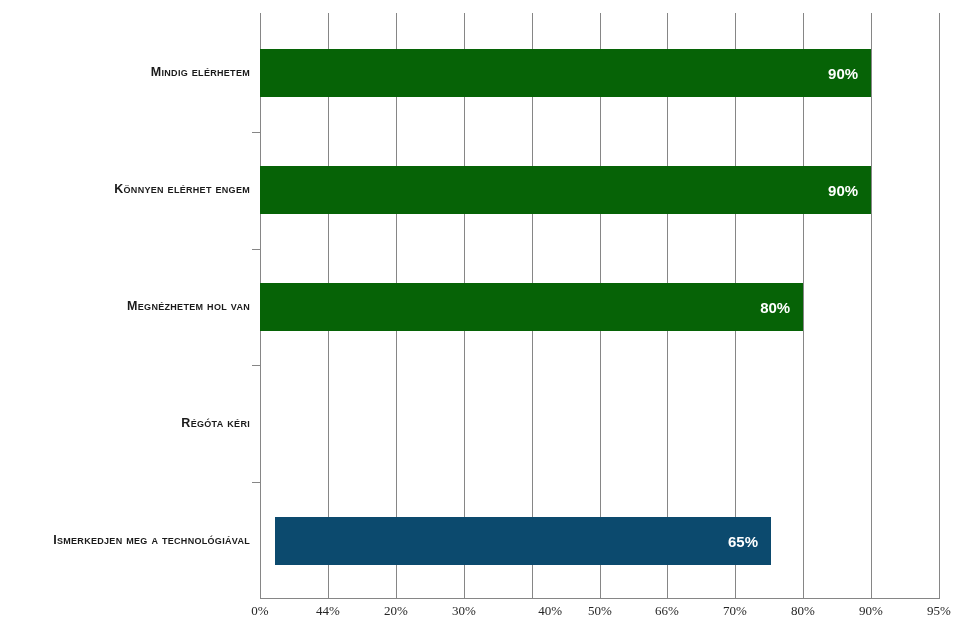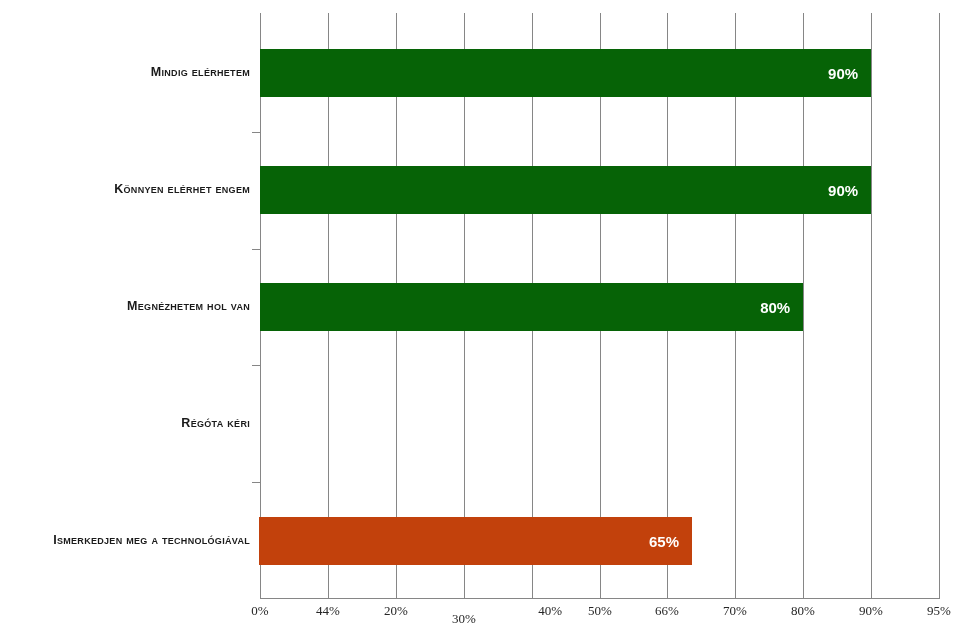--- a/index.html
+++ b/index.html
@@ -144,34 +144,34 @@
 
   <div class="bar" style="left: 260px; top: 49px; width: 611.1px; background: rgb(6, 99, 6);">
     <span class="bar-value" style="color: rgb(255, 255, 255);">90%</span>
   </div>
   <div class="bar" style="left: 260px; top: 166px; width: 611.1px; background: rgb(6, 99, 6);">
     <span class="bar-value" style="color: rgb(255, 255, 255);">90%</span>
   </div>
   <div class="bar" style="left: 260px; top: 283px; width: 543.2px; background: rgb(6, 99, 6);">
     <span class="bar-value" style="color: rgb(255, 255, 255);">80%</span>
   </div>
-  <div class="bar" style="left: 259px; top: 517px; width: 433px; background: #c2410c;">
+  <div class="bar" style="left: 275px; top: 517px; width: 496px; background: #0c4a6e;">
     <span class="bar-value" style="color: rgb(255, 255, 255);">65%</span>
   </div>
 
   <div class="cat-label" style="top: 66px; color: rgb(26, 26, 26);">Mindig elérhetem</div>
   <div class="cat-label" style="top: 183px; color: rgb(26, 26, 26);">Könnyen elérhet engem</div>
   <div class="cat-label" style="top: 300px; color: rgb(26, 26, 26);">Megnézhetem hol van</div>
   <div class="cat-label" style="top: 417px; color: rgb(26, 26, 26);">Régóta kéri</div>
   <div class="cat-label" style="top: 534px; color: rgb(26, 26, 26);">Ismerkedjen meg a technológiával</div>
 
   <div class="tick-label" style="left:260px;">0%</div>
   <div class="tick-label" style="left:328px;">44%</div>
   <div class="tick-label" style="left:396px;">20%</div>
-  <div class="tick-label" style="left:464px;margin-top:8px;">30%</div>
+  <div class="tick-label" style="left:464px;">30%</div>
   <div class="tick-label" style="left:532px;text-align:right;">40%</div>
   <div class="tick-label" style="left:600px;">50%</div>
   <div class="tick-label" style="left:667px;">66%</div>
   <div class="tick-label" style="left:735px;">70%</div>
   <div class="tick-label" style="left:803px;">80%</div>
   <div class="tick-label" style="left:871px;">90%</div>
   <div class="tick-label" style="left:939px;">95%</div>
 
 </div>
 

